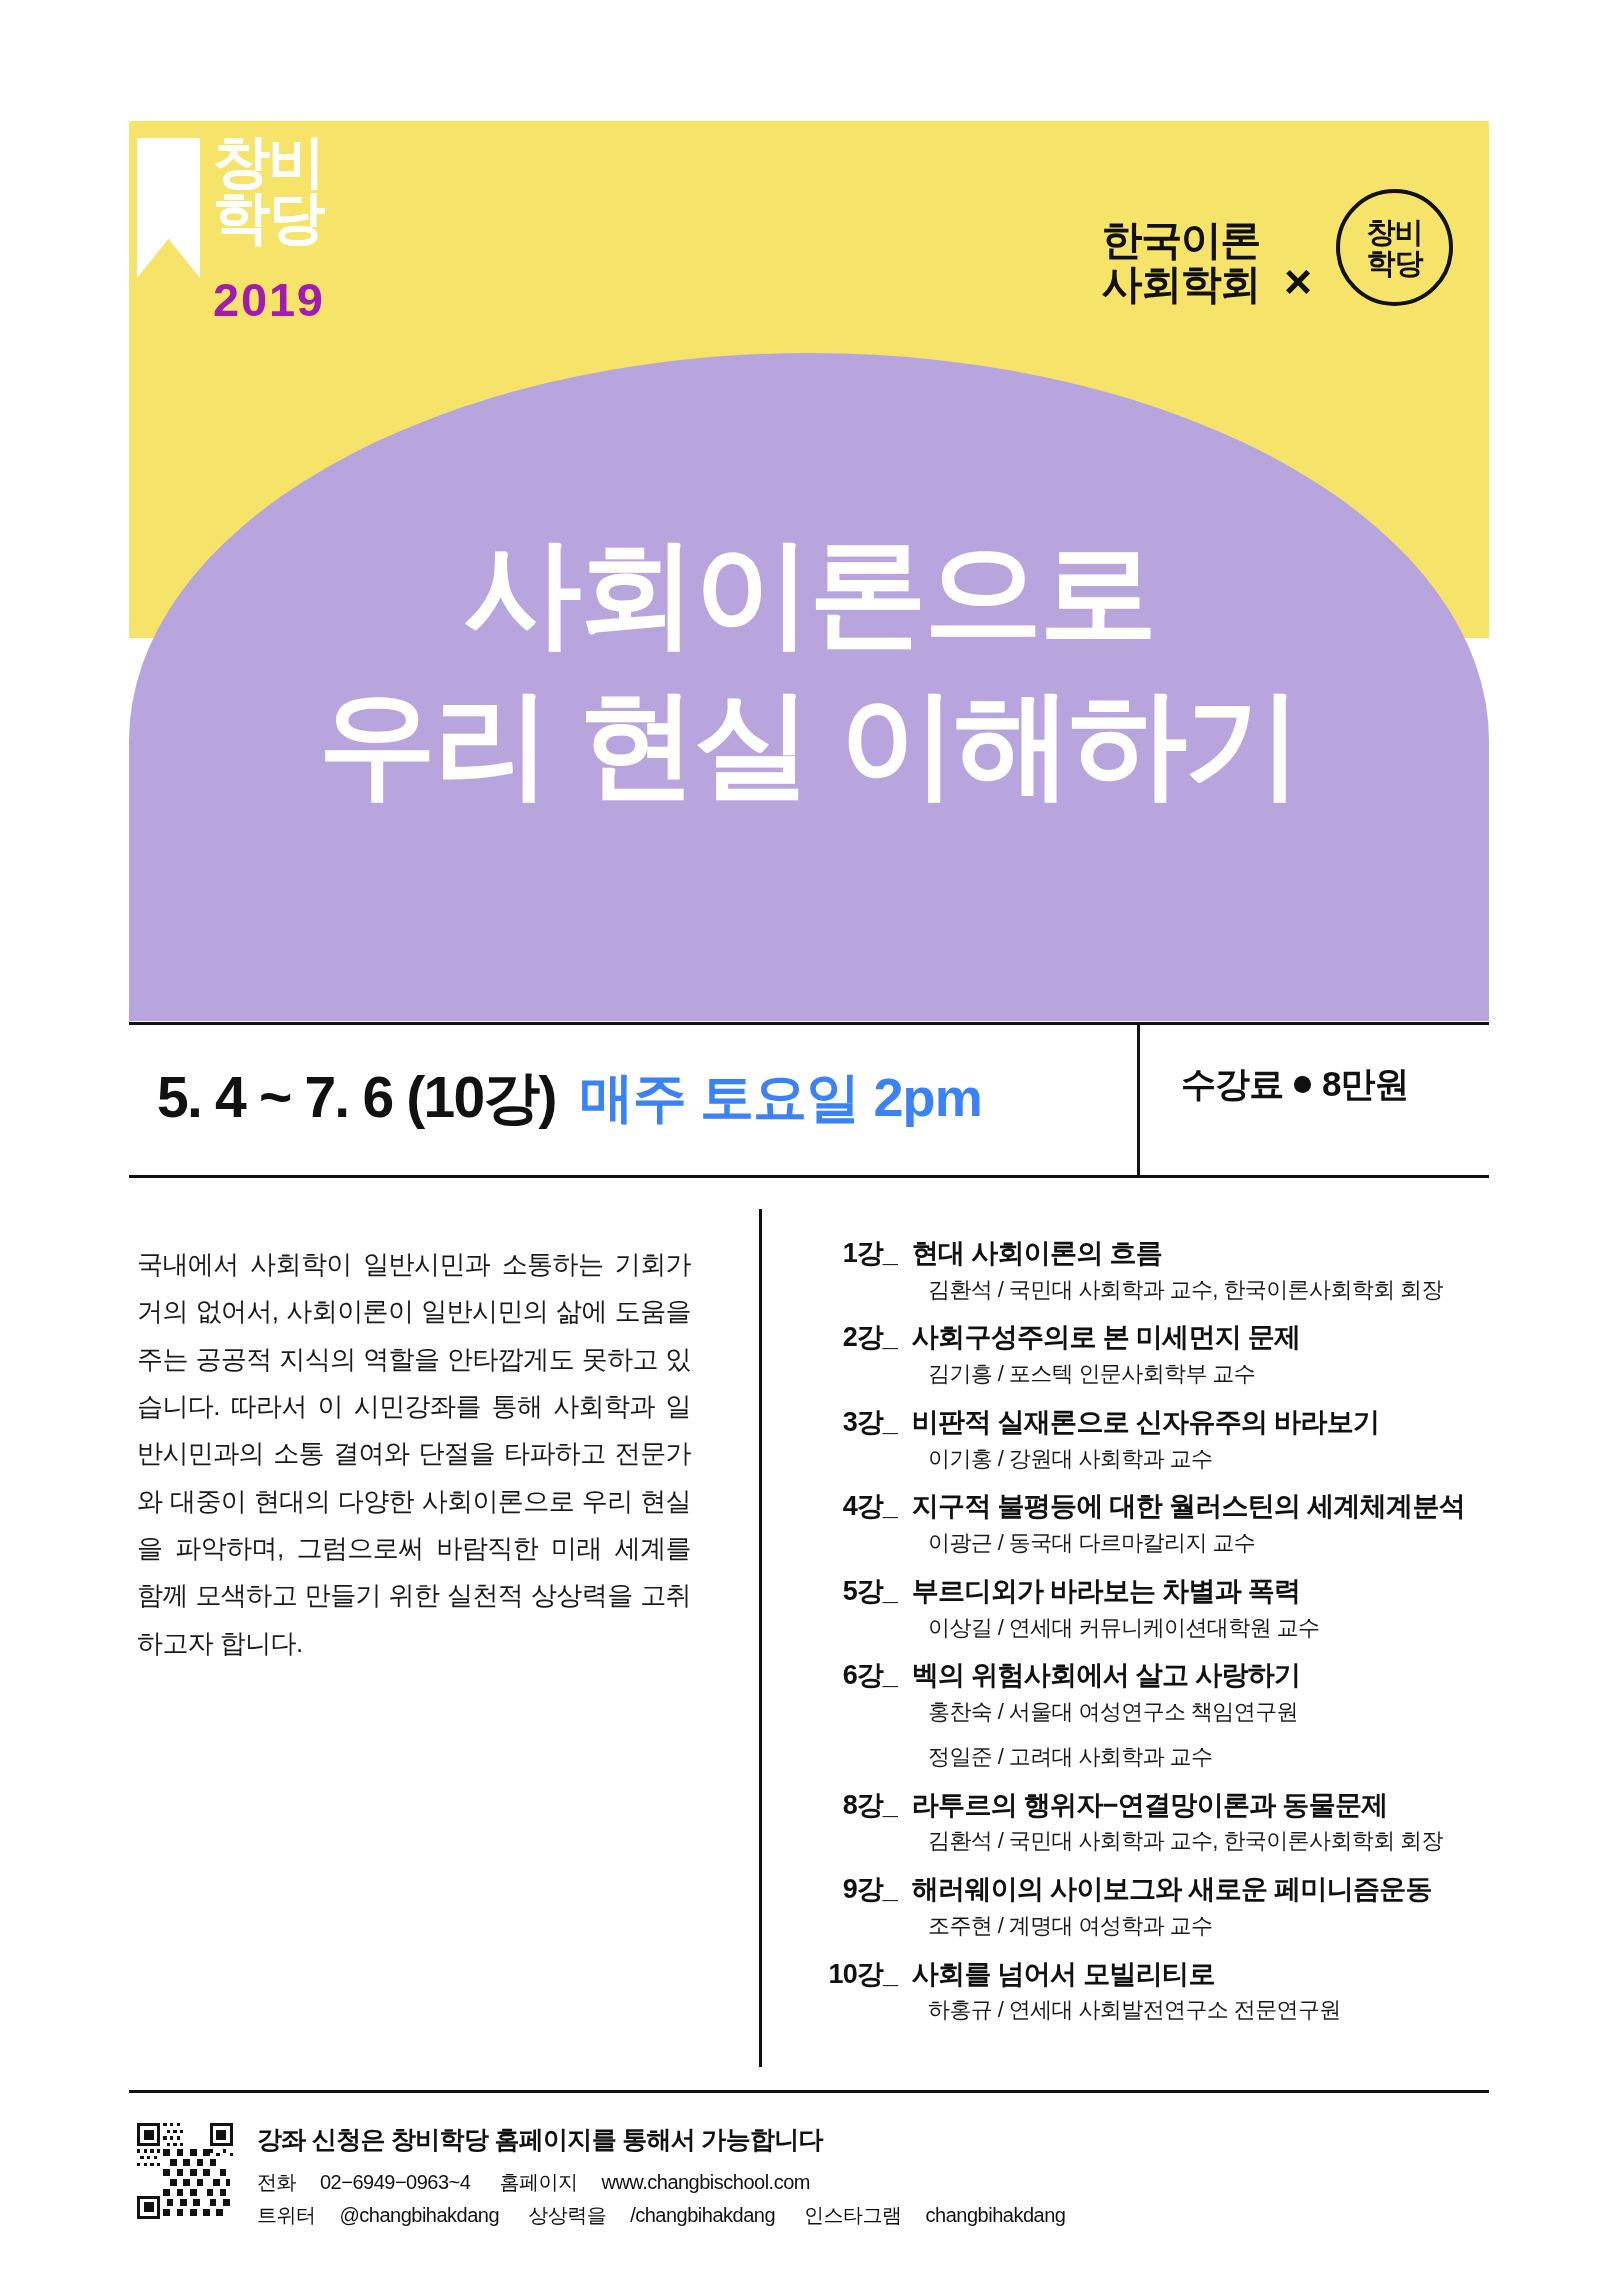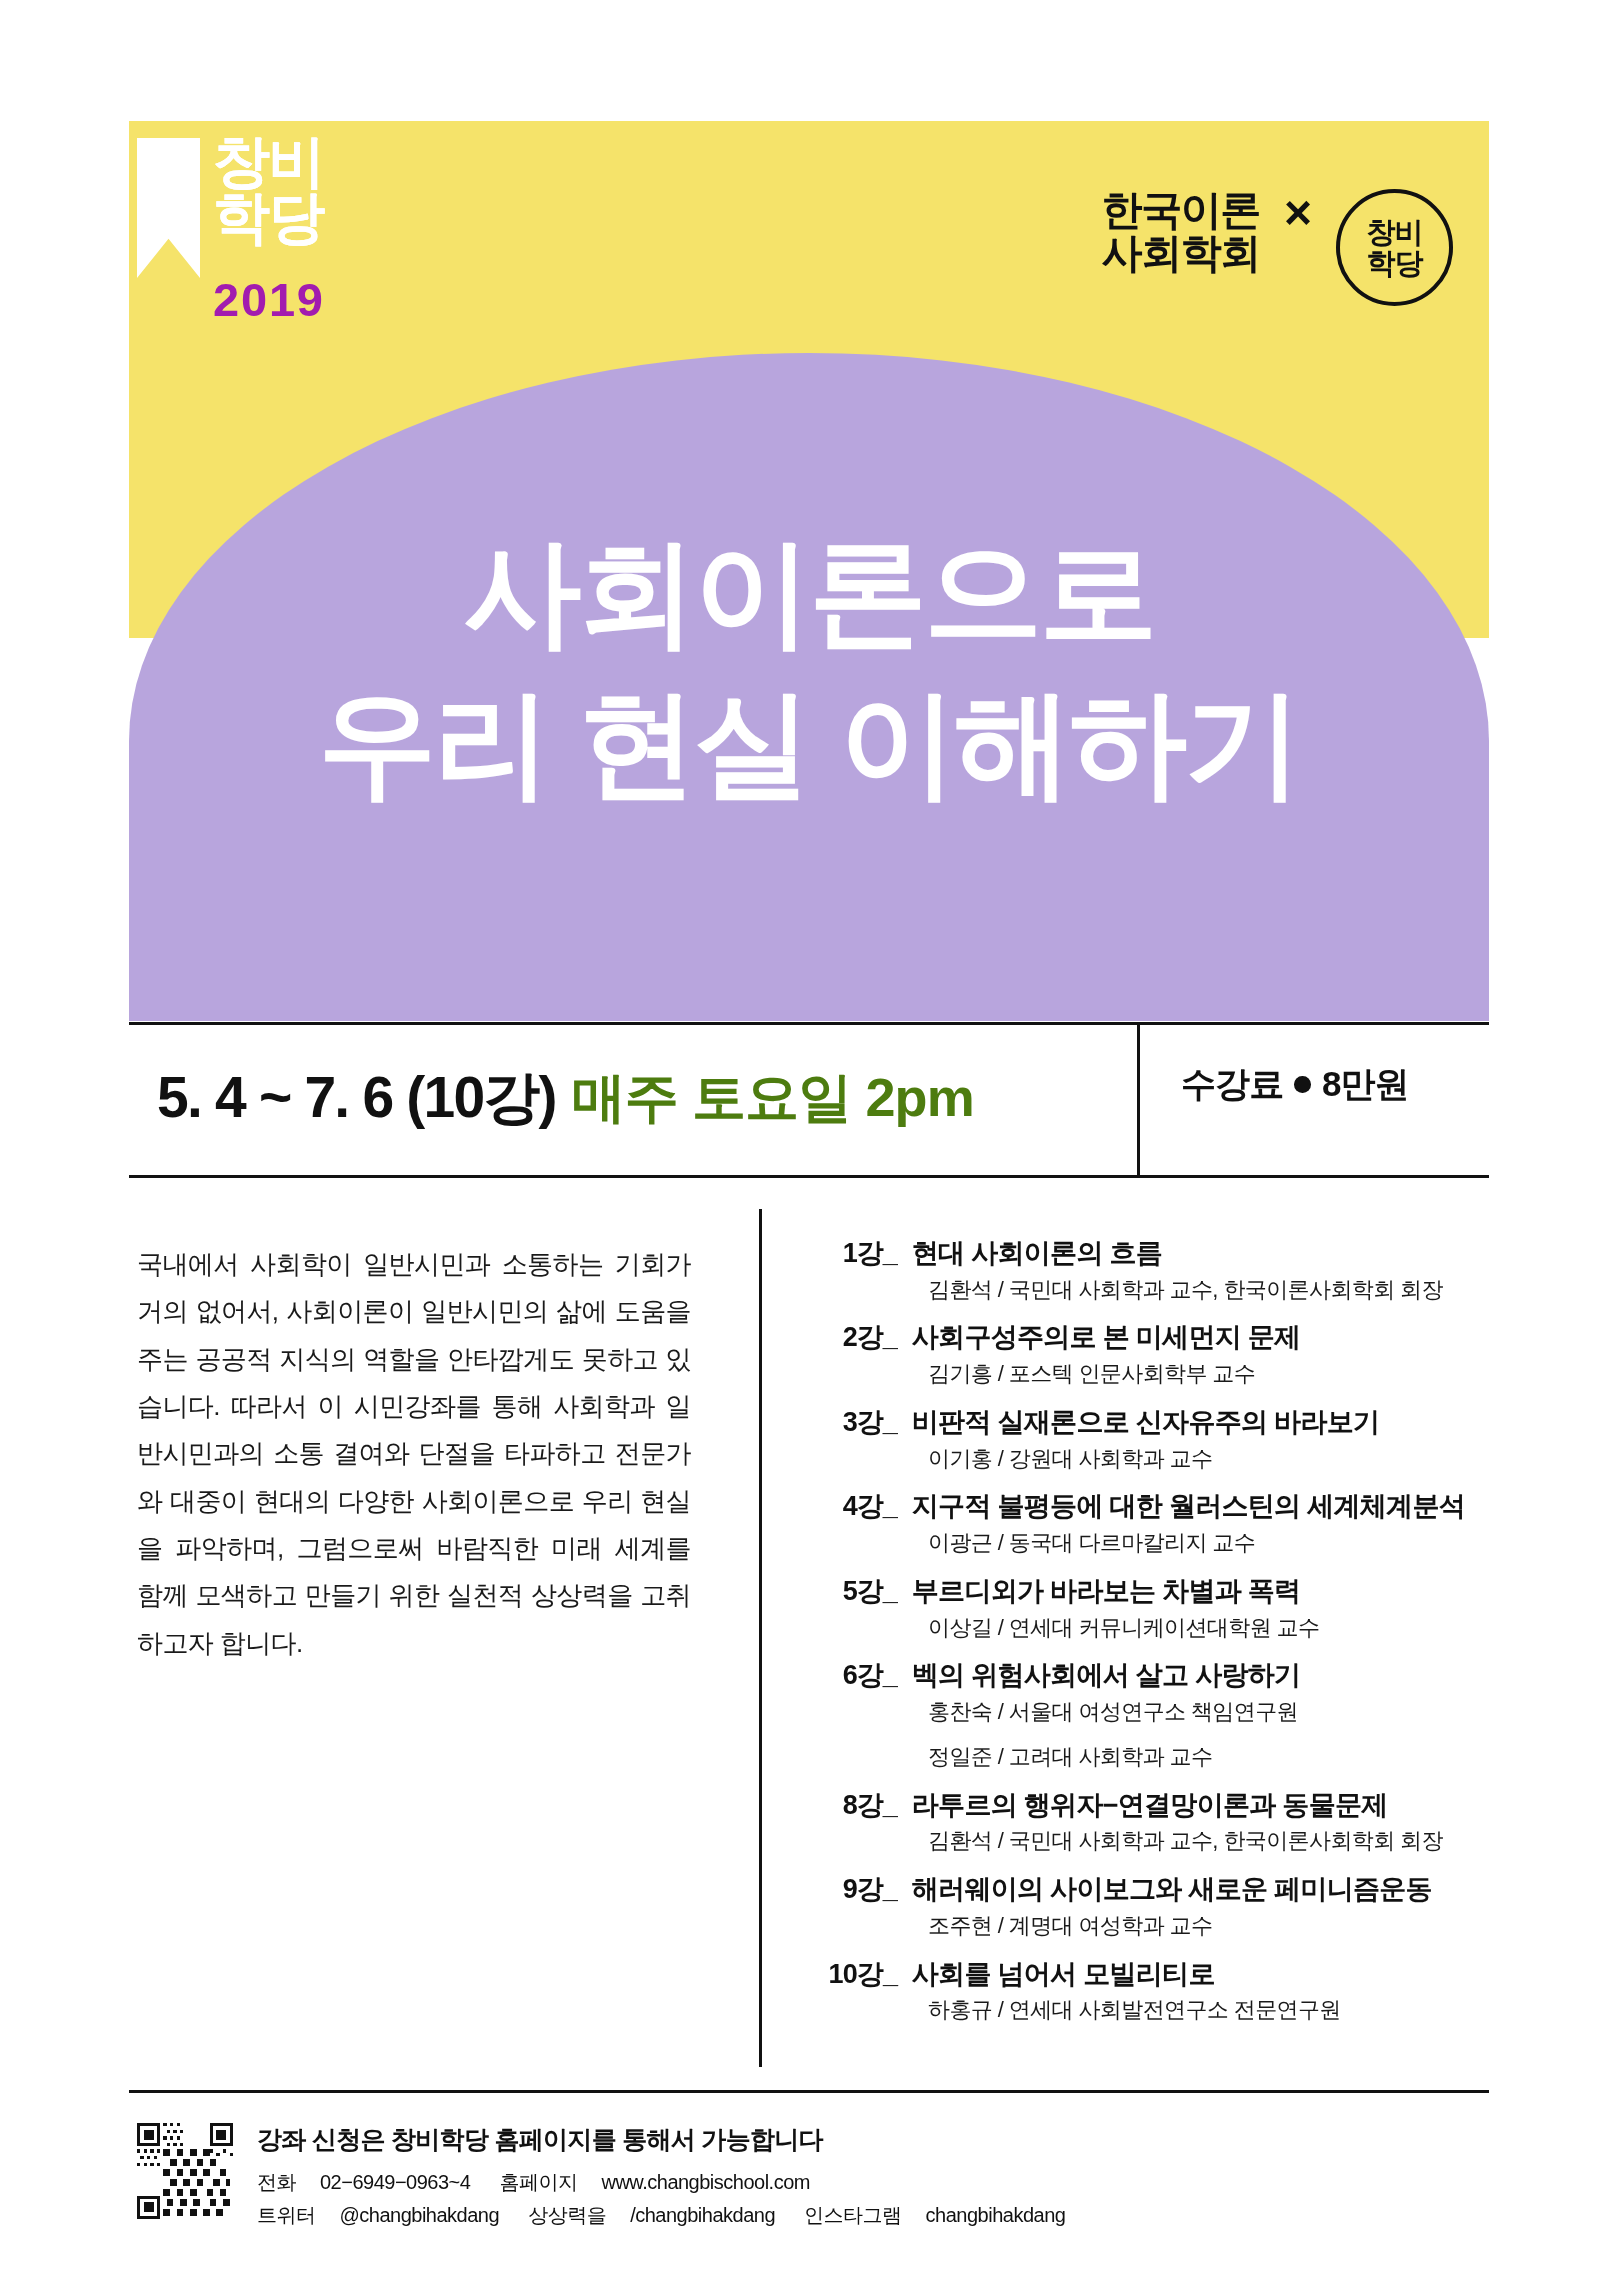--- a/index.html
+++ b/index.html
@@ -83,21 +83,21 @@
     font-weight: bold;
     letter-spacing: 1.8px;
   }
 
   
   .partner {
     position: absolute;
     right: 166px;
     top: 189px;
     display: flex;
-    align-items: flex-start;
+    align-items: flex-end;
     gap: 24px;
   }
   .partner-name {
     color: #111111;
     font-size: 41px;
     font-weight: bold;
     line-height: 1.06;
     letter-spacing: -1.4px;
     text-align: right;
     white-space: pre-line;
@@ -171,23 +171,23 @@
   .date-main {
     font-size: 57px;
     font-weight: bold;
     color: #111111;
     letter-spacing: -1.8px;
     white-space: nowrap;
   }
   .date-sub {
     font-size: 54px;
     font-weight: bold;
-    color: #4d7c0f;
+    color: #3b82f6;
     letter-spacing: -0.9px;
-    margin-left: 16px;
+    margin-left: 24px;
     white-space: nowrap;
   }
   .fee-row {
     position: absolute;
     left: 1181px;
     top: 1061px;
     display: flex;
     align-items: center;
     gap: 11px;
     font-size: 35px;

